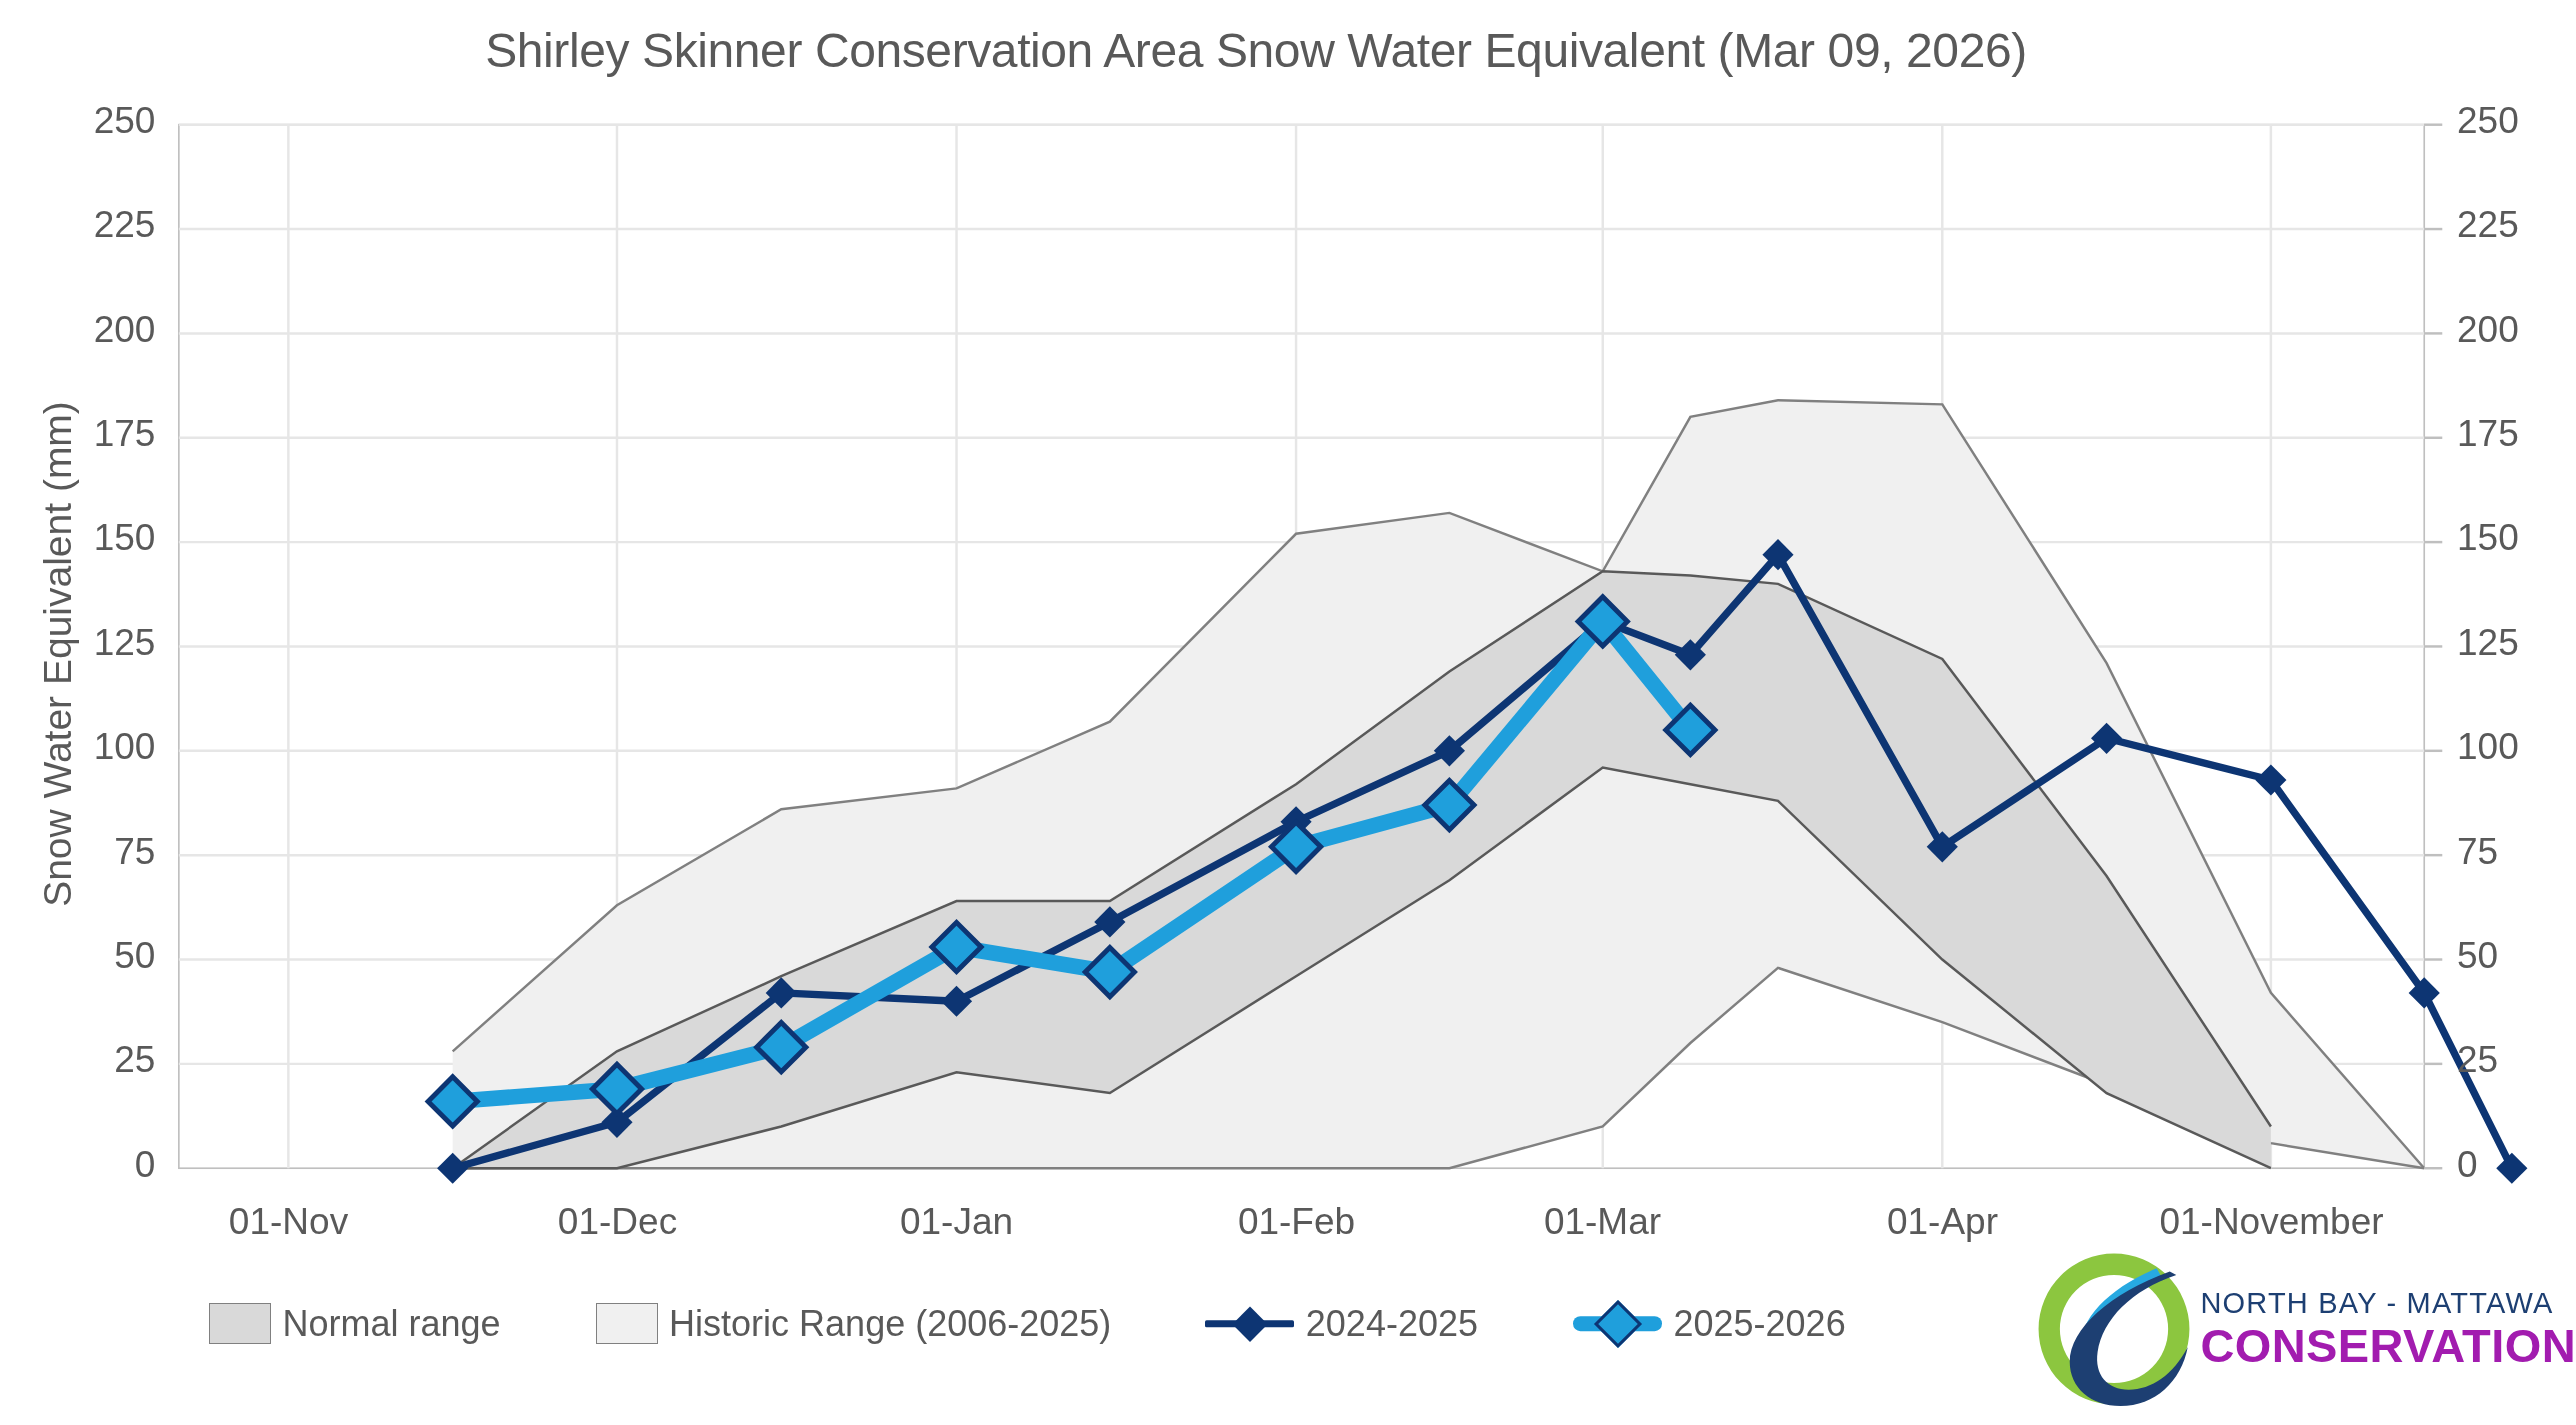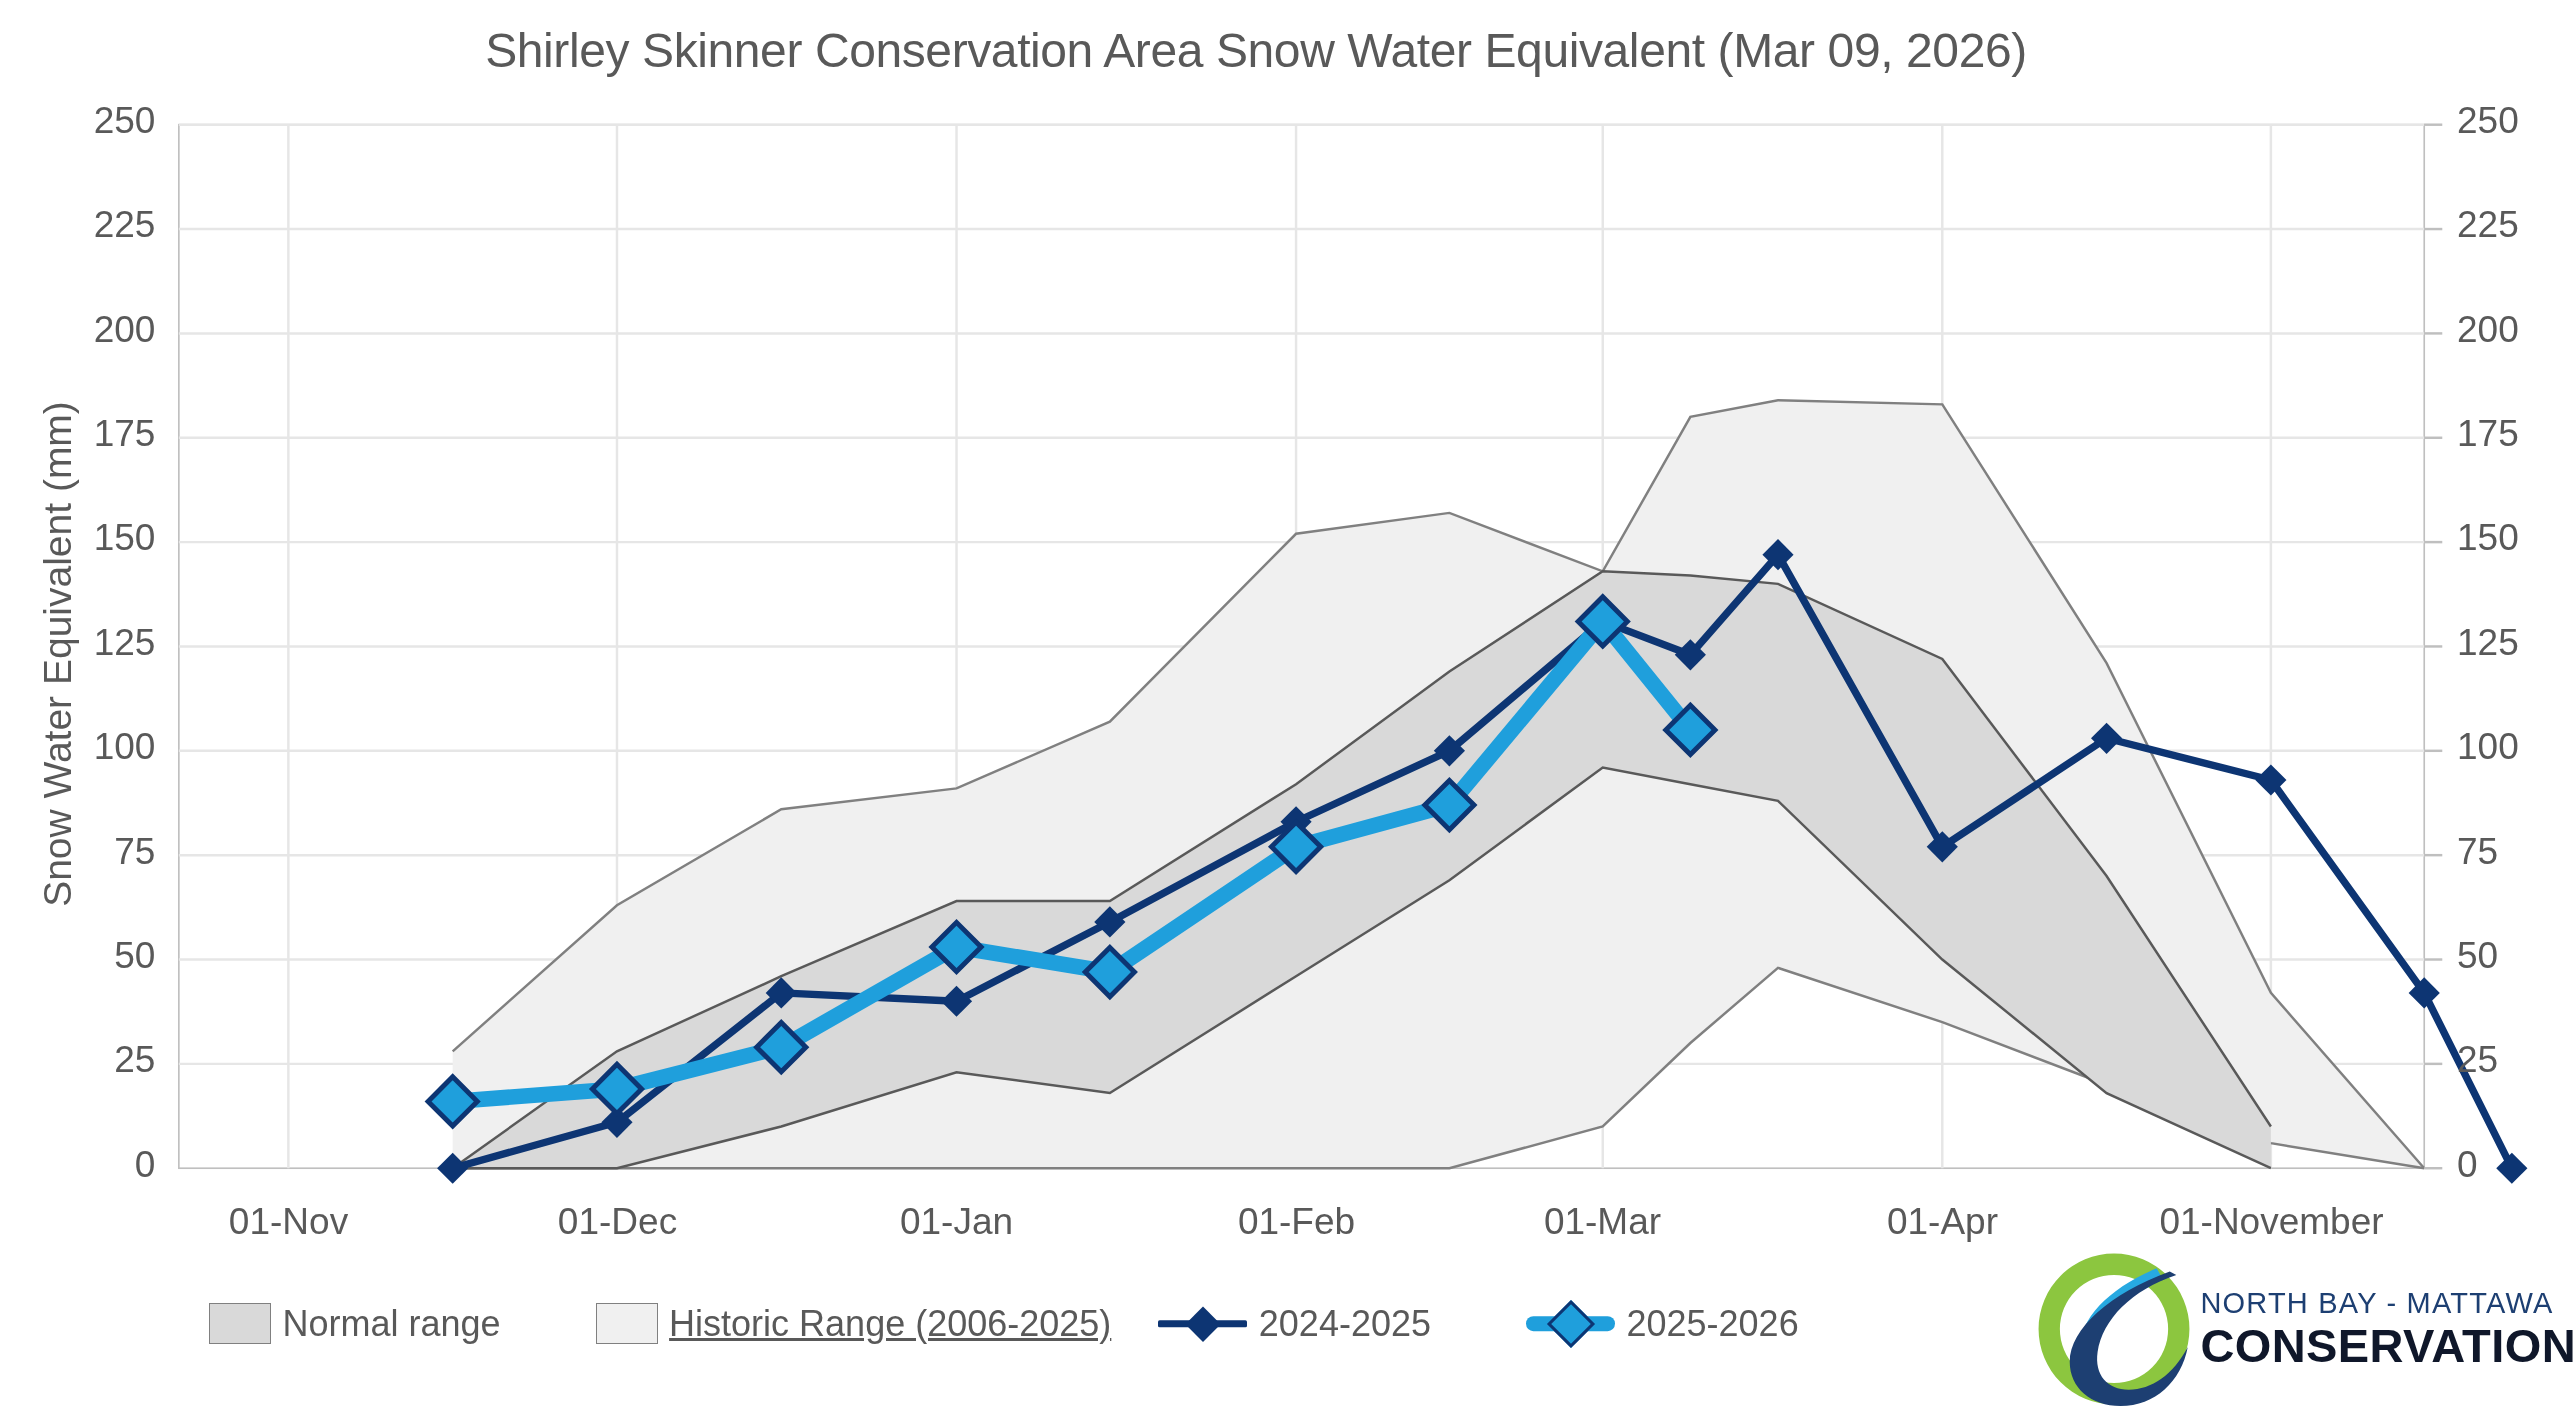--- a/index.html
+++ b/index.html
@@ -55,21 +55,21 @@
     transform:translate(-50%,-50%) rotate(45deg);
   }
   .legend-line .diamond.big{width:34px;height:34px;}
   #logo{
     position:absolute;right:0px;top:1247px;
     display:flex;align-items:center;gap:4px;
   }
   #logo-mark{width:164px;height:164px;flex:0 0 auto;}
   #logo-text{display:flex;flex-direction:column;line-height:1.0;}
   #logo-line1{font-size:29px;letter-spacing:1.2px;color:#1d3f72;}
-  #logo-line2{font-size:47px;font-weight:bold;letter-spacing:0.4px;color:#0f172a;margin-top:3.3px;}
+  #logo-line2{font-size:47px;font-weight:bold;letter-spacing:0.4px;color:#a21caf;margin-top:3.3px;}
   #logo-line3{font-size:47px;font-weight:bold;letter-spacing:0.4px;color:#1d3f72;margin-top:1.6px;}
 </style>
 </head>
 <body>
 
 <div id="chart-root">
 
   <div id="chart-title">Shirley Skinner Conservation Area Snow Water Equivalent (Mar 09, 2026)</div>
 
   <div id="y-axis-label">Snow Water Equivalent (mm)</div>
@@ -172,21 +172,21 @@
     <div class="axis-tick xtick" style="left: 1471px; width: 263px; top: 1201px;">01-Mar</div>
     <div class="axis-tick xtick" style="left: 1811px; width: 263px; top: 1201px;">01-Apr</div>
     <div class="axis-tick xtick" style="left: 2140px; width: 263px; top: 1201px;">01-November</div>
   </div>
 
 <div id="legend">
   <div class="legend-entry" style="margin-right:95px;">
     <span class="swatch" style="background:#d9d9d9;"></span>
     <span class="legend-label">Normal range</span>
   </div>
-  <div class="legend-entry" style="margin-right:47px;text-decoration:underline;">
+  <div class="legend-entry" style="margin-right:94px;">
     <span class="swatch" style="background:#f0f0f0;"></span>
     <span class="legend-label">Historic Range (2006-2025)</span>
   </div>
   <div class="legend-entry" style="margin-right:95px;">
     <span class="legend-line">
       <span class="bar" style="background:#0d3573;"></span>
       <span class="diamond" style="background:#0d3573;"></span>
     </span>
     <span class="legend-label">2024-2025</span>
   </div>

